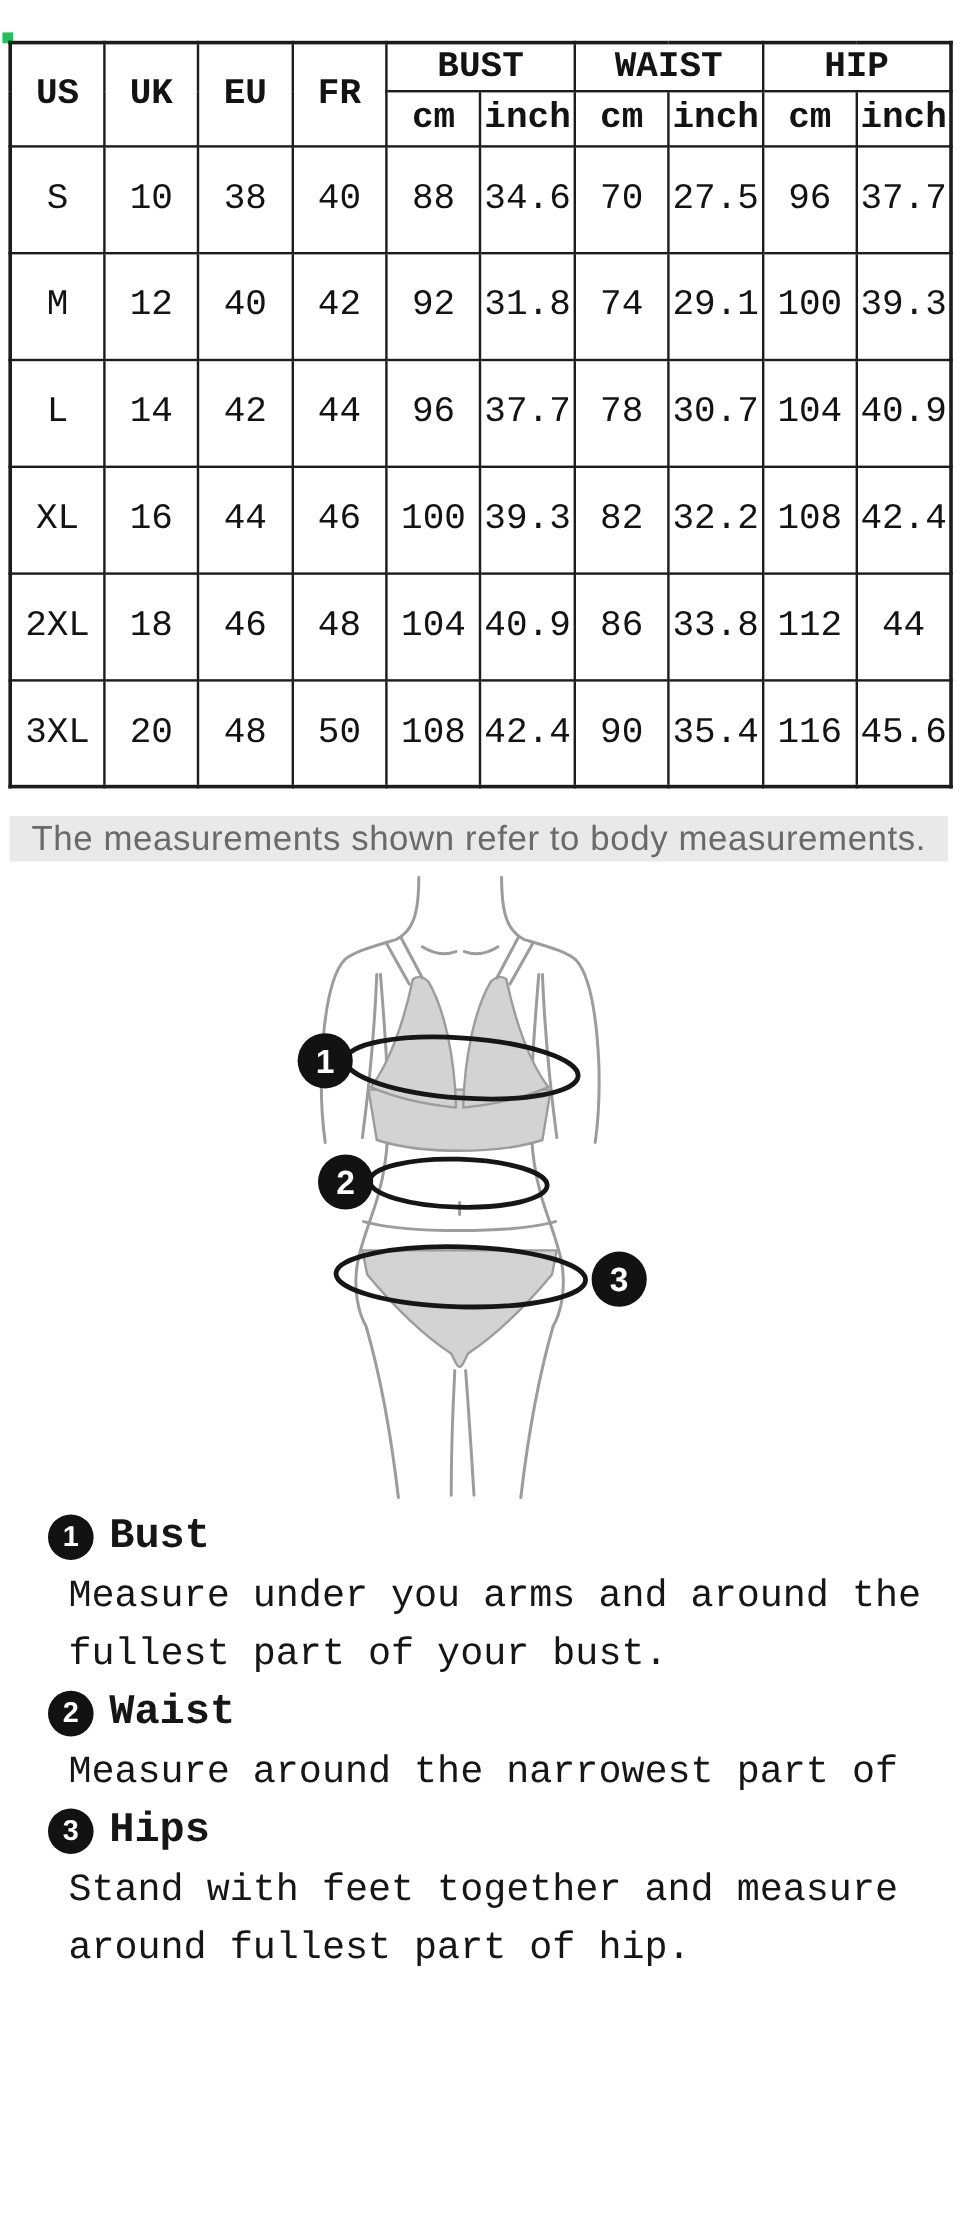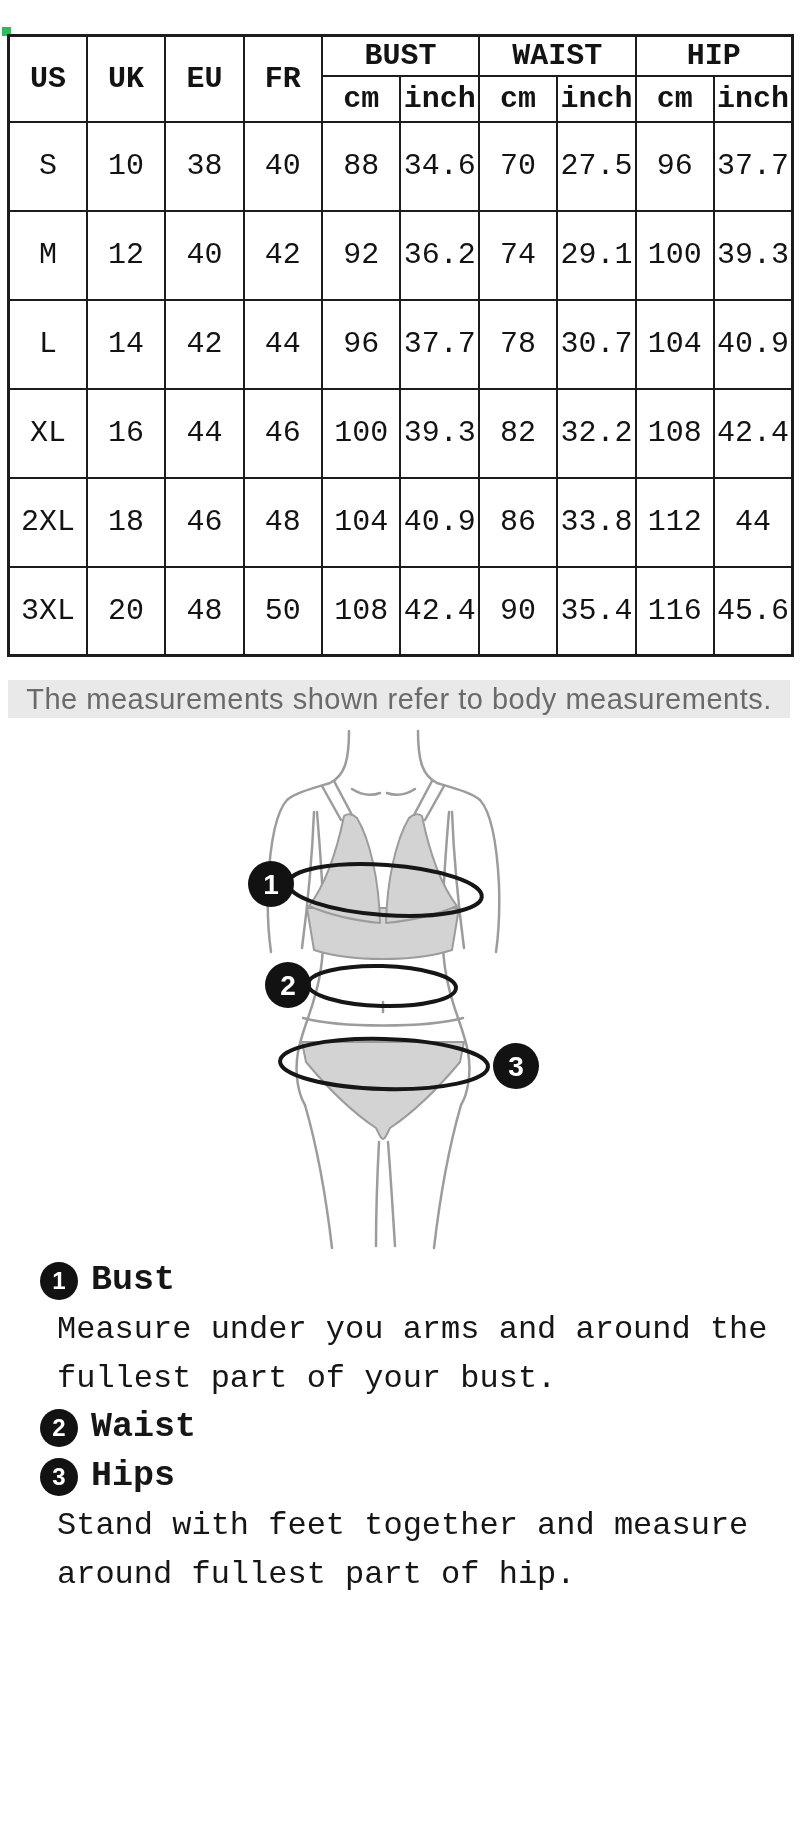--- a/index.html
+++ b/index.html
@@ -100,21 +100,21 @@
       <td>27.5</td>
       <td>96</td>
       <td>37.7</td>
     </tr>
     <tr>
       <td>M</td>
       <td>12</td>
       <td>40</td>
       <td>42</td>
       <td>92</td>
-      <td>36.2</td>
+      <td>31.8</td>
       <td>74</td>
       <td>29.1</td>
       <td>100</td>
       <td>39.3</td>
     </tr>
     <tr>
       <td>L</td>
       <td>14</td>
       <td>42</td>
       <td>44</td>
@@ -220,20 +220,21 @@
     <span class="num-badge">1</span>
     <span>Bust</span>
   </div>
   <div class="inst-line">Measure under you arms and around the</div>
   <div class="inst-line">fullest part of your bust.</div>
 
   <div class="inst-title">
     <span class="num-badge">2</span>
     <span>Waist</span>
   </div>
+  <div class="inst-line">Measure around the narrowest part of</div>
 
   <div class="inst-title">
     <span class="num-badge">3</span>
     <span>Hips</span>
   </div>
   <div class="inst-line">Stand with feet together and measure</div>
   <div class="inst-line">around fullest part of hip.</div>
 </div>
 
 </body></html>

